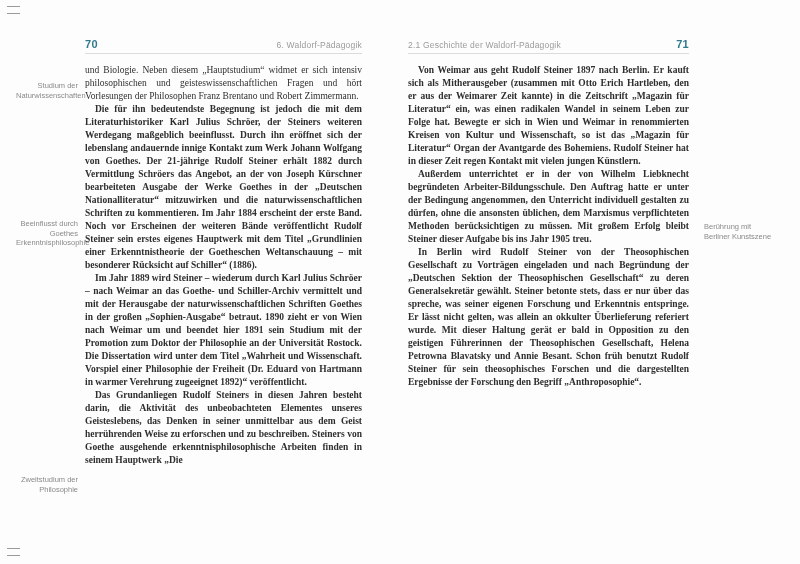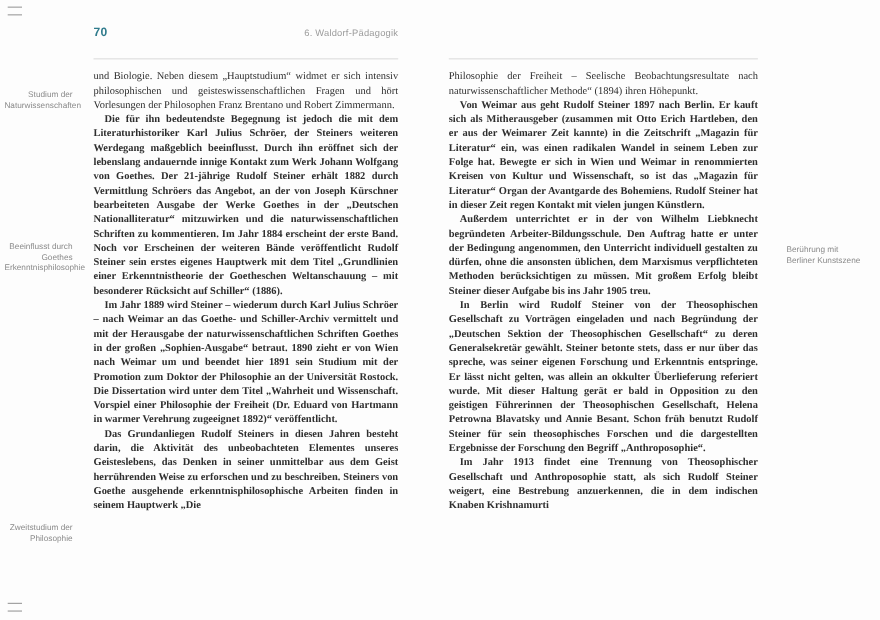--- a/index.html
+++ b/index.html
@@ -13,21 +13,21 @@
   .cm-tl1 { left:7px; top:6px; }
   .cm-tl2 { left:7px; top:13px; }
   .cm-bl1 { left:7px; top:548px; }
   .cm-bl2 { left:7px; top:555px; }
 
   .page { position:absolute; top:0; height:564px; width:400px; }
   .page-left { left:0; }
   .page-right { left:400px; }
 
   .header {
-    position:absolute; top:24px; display:flex;
+    position:absolute; top:38px; display:flex;
     justify-content:space-between; align-items:baseline;
     font-family:"Liberation Sans", sans-serif;
     gap:48px;
   }
   .hdr-left  { left:85px; width:277px; }
   .hdr-right { left:8px;  width:281px; }
   .pagenum {
     color:#2f7b8c; font-weight:bold; font-size:11px; letter-spacing:0.3px;
   }
   .runtitle {
@@ -48,22 +48,22 @@
   .body-left  { left:85px; width:277px; }
   .body-right { left:8px;  width:281px; }
   .body p { margin:0; }
   .body p.indent { text-indent:10px;font-weight:bold; }
 
   .marginnote {
     position:absolute;
     font-family:"Liberation Sans", sans-serif;
     font-size:7.5px; line-height:9.5px; color:#8a8a8a;
   }
-  .mn-left  { left:4px; width:62px; text-align:right; }
-  .mn-right { left:315px; width:74px; text-align:left; }
+  .mn-left  { left:16px; width:62px; text-align:right; }
+  .mn-right { left:304px; width:74px; text-align:left; }
   .mn-1 { top:81px; }
   .mn-2 { top:219px; }
   .mn-3 { top:427px;margin-top:48px; }
   .mn-r1 { top:222px; }
 </style>
 </head>
 <body>
 
 <div class="spread">
 
@@ -85,26 +85,28 @@
 
     <div class="body body-left" lang="de">
       <p class="noindent">und Biologie. Neben diesem „Hauptstudium“ widmet er sich intensiv philosophischen und geisteswissenschaftlichen Fragen und hört Vorlesungen der Philosophen Franz Brentano und Robert Zimmermann.</p>
       <p class="indent">Die für ihn bedeutendste Begegnung ist jedoch die mit dem Literaturhistoriker Karl Julius Schröer, der Steiners weiteren Werdegang maßgeblich beeinflusst. Durch ihn eröffnet sich der lebenslang andauernde innige Kontakt zum Werk Johann Wolfgang von Goethes. Der 21-jährige Rudolf Steiner erhält 1882 durch Vermittlung Schröers das Angebot, an der von Joseph Kürschner bearbeiteten Ausgabe der Werke Goethes in der „Deutschen Nationalliteratur“ mitzuwirken und die naturwissenschaftlichen Schriften zu kommentieren. Im Jahr 1884 erscheint der erste Band. Noch vor Erscheinen der weiteren Bände veröffentlicht Rudolf Steiner sein erstes eigenes Hauptwerk mit dem Titel „Grundlinien einer Erkenntnistheorie der Goetheschen Weltanschauung – mit besonderer Rücksicht auf Schiller“ (1886).</p>
       <p class="indent">Im Jahr 1889 wird Steiner – wiederum durch Karl Julius Schröer – nach Weimar an das Goethe- und Schiller-Archiv vermittelt und mit der Herausgabe der naturwissenschaftlichen Schriften Goethes in der großen „Sophien-Ausgabe“ betraut. 1890 zieht er von Wien nach Weimar um und beendet hier 1891 sein Studium mit der Promotion zum Doktor der Philosophie an der Universität Rostock. Die Dissertation wird unter dem Titel „Wahrheit und Wissenschaft. Vorspiel einer Philosophie der Freiheit (Dr. Eduard von Hartmann in warmer Verehrung zugeeignet 1892)“ veröffentlicht.</p>
       <p class="indent">Das Grundanliegen Rudolf Steiners in diesen Jahren besteht darin, die Aktivität des unbeobachteten Elementes unseres Geisteslebens, das Denken in seiner unmittelbar aus dem Geist herrührenden Weise zu erforschen und zu beschreiben. Steiners von Goethe ausgehende erkenntnisphilosophische Arbeiten finden in seinem Hauptwerk „Die</p>
     </div>
   </div>
 
   <div class="page page-right">
+    <div class="header hdr-right">
+      <span class="runtitle">2.1 Geschichte der Waldorf-Pädagogik</span>
+      <span class="pagenum">71</span>
+    </div>
     <div class="rule rule-right"></div>
 
     <div class="marginnote mn-right mn-r1">Berührung mit Berliner Kunstszene</div>
 
     <div class="body body-right" lang="de">
-      <p class="noindent">Philosophie der Freiheit – Seelische Beobachtungsresultate nach naturwissenschaftlicher Methode“ (1894) ihren Höhepunkt.</p>
       <p class="indent">Von Weimar aus geht Rudolf Steiner 1897 nach Berlin. Er kauft sich als Mitherausgeber (zusammen mit Otto Erich Hartleben, den er aus der Weimarer Zeit kannte) in die Zeitschrift „Magazin für Literatur“ ein, was einen radikalen Wandel in seinem Leben zur Folge hat. Bewegte er sich in Wien und Weimar in renommierten Kreisen von Kultur und Wissenschaft, so ist das „Magazin für Literatur“ Organ der Avantgarde des Bohemiens. Rudolf Steiner hat in dieser Zeit regen Kontakt mit vielen jungen Künstlern.</p>
       <p class="indent">Außerdem unterrichtet er in der von Wilhelm Liebknecht begründeten Arbeiter-Bildungsschule. Den Auftrag hatte er unter der Bedingung angenommen, den Unterricht individuell gestalten zu dürfen, ohne die ansonsten üblichen, dem Marxismus verpflichteten Methoden berücksichtigen zu müssen. Mit großem Erfolg bleibt Steiner dieser Aufgabe bis ins Jahr 1905 treu.</p>
       <p class="indent">In Berlin wird Rudolf Steiner von der Theosophischen Gesellschaft zu Vorträgen eingeladen und nach Begründung der „Deutschen Sektion der Theosophischen Gesellschaft“ zu deren Generalsekretär gewählt. Steiner betonte stets, dass er nur über das spreche, was seiner eigenen Forschung und Erkenntnis entspringe. Er lässt nicht gelten, was allein an okkulter Überlieferung referiert wurde. Mit dieser Haltung gerät er bald in Opposition zu den geistigen Führerinnen der Theosophischen Gesellschaft, Helena Petrowna Blavatsky und Annie Besant. Schon früh benutzt Rudolf Steiner für sein theosophisches Forschen und die dargestellten Ergebnisse der Forschung den Begriff „Anthroposophie“.</p>
-      <p class="indent">Im Jahr 1913 findet eine Trennung von Theosophischer Gesellschaft und Anthroposophie statt, als sich Rudolf Steiner weigert, eine Bestrebung anzuerkennen, die in dem indischen Knaben Krishnamurti</p>
     </div>
   </div>
 
 </div>
 
 </body></html>

